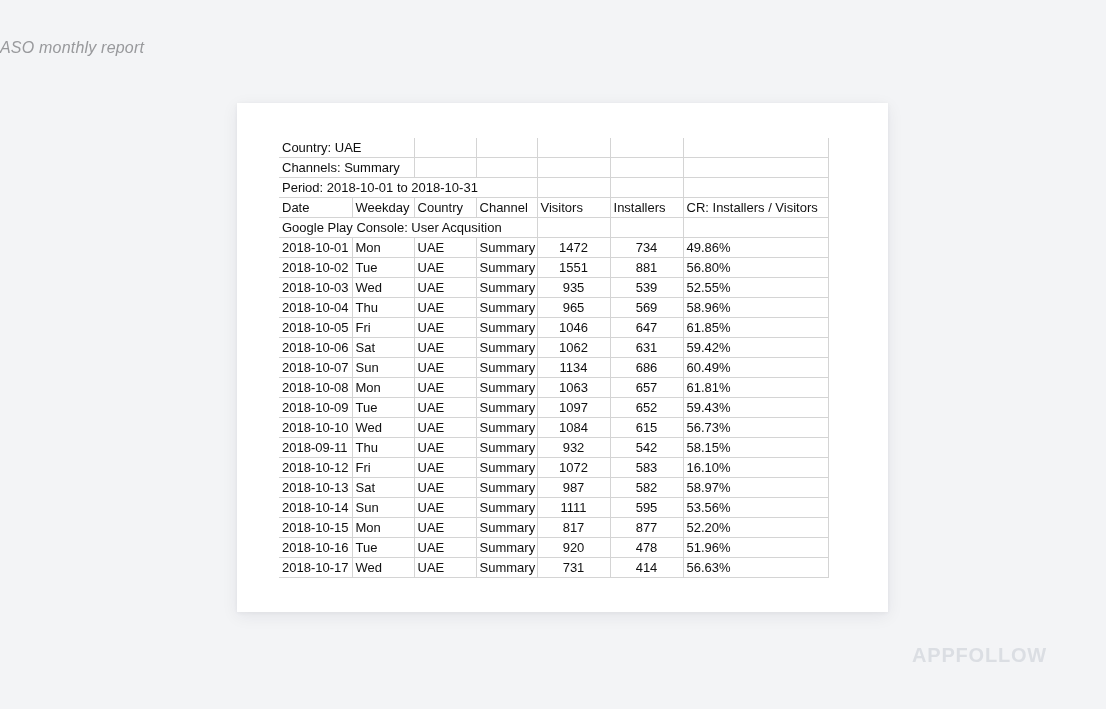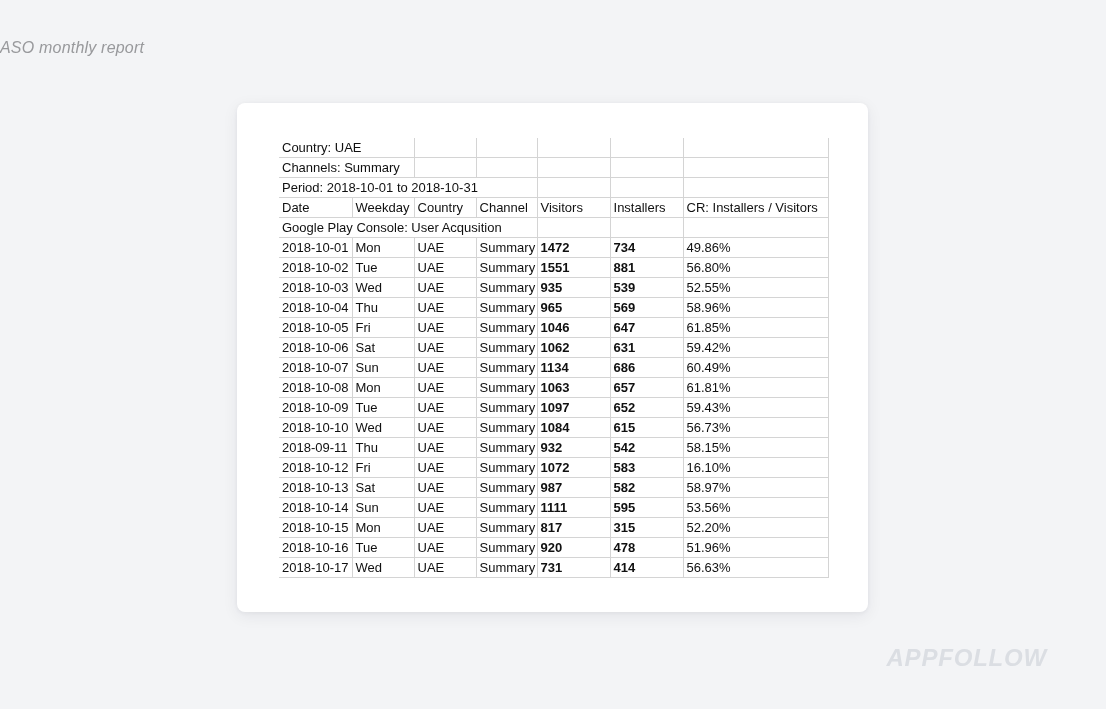--- a/index.html
+++ b/index.html
@@ -12,45 +12,45 @@
   .page-title{
     position:absolute;top:39px;left:0;width:100%;
     text-align:left;
     font-style:italic;font-size:16px;font-weight:500;
     color:var(--title,#98999c);
     letter-spacing:.2px;
   }
   .card{
     position:absolute;left:237px;top:103px;width:631px;height:509px;
     background:var(--card,#ffffff);
-    border-radius:8px;
+    border-radius:0;
     box-shadow:0 4px 16px rgba(30,35,50,.07),0 1px 4px rgba(30,35,50,.05);
+    padding-left:20px;
   }
   .sheet{position:absolute;left:42px;top:35px;}
   table.report{
     border-collapse:collapse;table-layout:fixed;width:549px;
   }
   table.report td{
     height:19px;
     padding:0 3px;
     font-size:13px;
     line-height:19px;
     color:#101010;
     border-right:1px solid var(--grid,#d4d4d4);
     border-bottom:1px solid var(--grid,#d4d4d4);
     white-space:nowrap;
     overflow:visible;
     vertical-align:middle;
   }
-  table.report td.num{text-align:left;font-weight:bold;}
+  table.report td.num{text-align:center;}
   .watermark{
     position:absolute;right:59px;top:644px;
-    font-size:24px;font-weight:bold;letter-spacing:.8px;
+    font-size:20px;font-weight:bold;letter-spacing:.8px;
     color:var(--wm,#dbdee3);
-    font-style:italic;
   }
 </style>
 </head>
 <body style="--bg: #f3f4f6; --card: #ffffff; --grid: #d4d4d4; --title: #98999c; --wm: #dbdee3;">
 
 <div class="page-title">ASO monthly report</div>
 
 <div class="card">
   <div class="sheet">
     <table class="report">
@@ -226,21 +226,21 @@
             <td class="num">1111</td>
             <td class="num">595</td>
             <td>53.56%</td>
           </tr>
           <tr>
             <td>2018-10-15</td>
             <td>Mon</td>
             <td>UAE</td>
             <td>Summary</td>
             <td class="num">817</td>
-            <td class="num">315</td>
+            <td class="num">877</td>
             <td>52.20%</td>
           </tr>
           <tr>
             <td>2018-10-16</td>
             <td>Tue</td>
             <td>UAE</td>
             <td>Summary</td>
             <td class="num">920</td>
             <td class="num">478</td>
             <td>51.96%</td>

